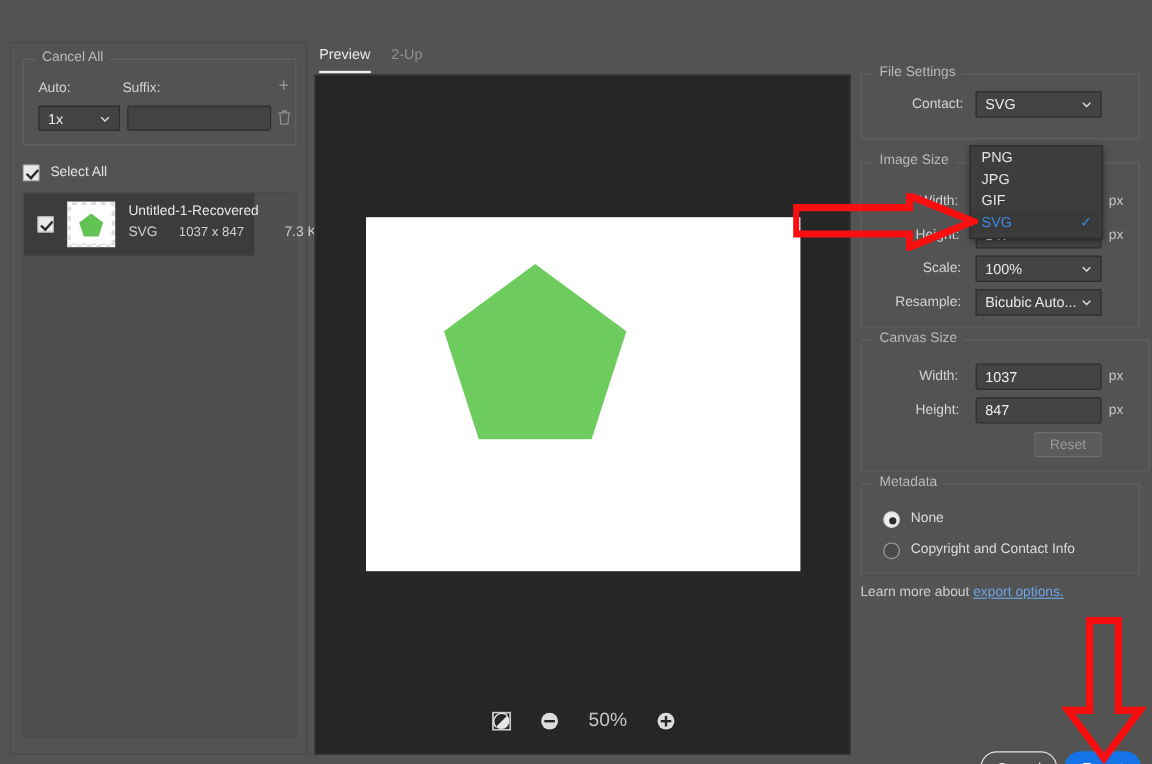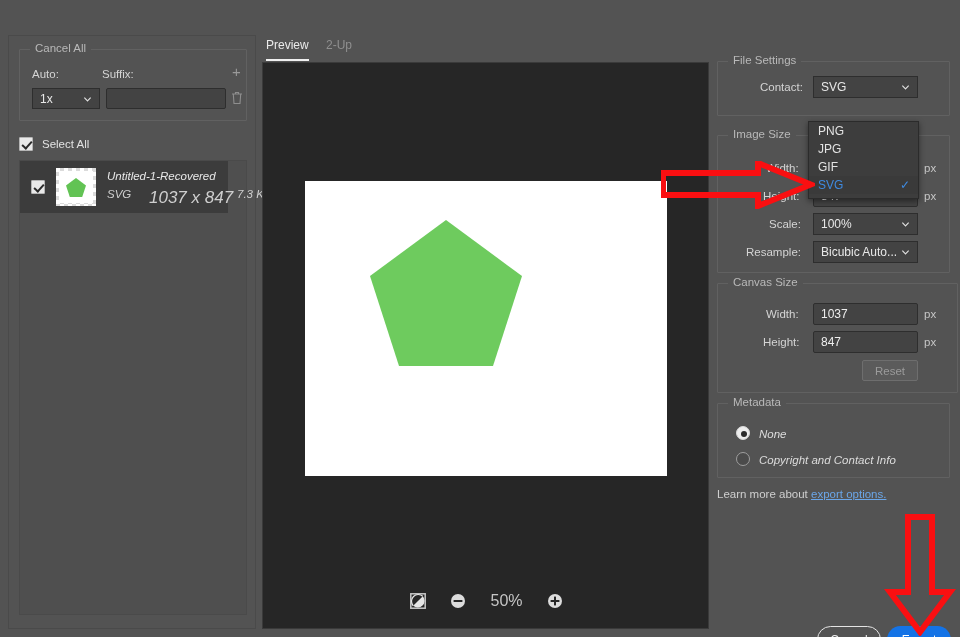--- a/index.html
+++ b/index.html
@@ -139,25 +139,24 @@
 
   
   .file-list {
     position: absolute; left: 10px; top: 124px;
     width: 228px; height: 455px;
     background: #4f4f4f;
     border: 1px solid #4a4a4a;
   }
   .file-row {
     position: absolute; left: 0; top: 0;
-    width: 208px; height: 52px;
+    width: 192px; height: 52px;
     background: #3c3c3c;
     display: flex; align-items: center;
     cursor: pointer;
-    font-style: italic;
   }
   .file-row .cb { margin-left: 11px; }
   .thumb {
     width: 40px; height: 38px;
     margin-left: 11px;
     background: #ffffff;
     position: relative;
     flex: 0 0 auto;
     overflow: hidden;
   }
@@ -177,21 +176,21 @@
   .thumb svg { position: absolute; left: 9px; top: 9px; }
   .file-meta {
     margin-left: 11px;
     position: relative; width: 140px; height: 40px;
   }
   .file-name {
     position: absolute; left: 0; top: 3px;
     font-size: 11.5px; color: #e8e8e8; white-space: nowrap;
   }
   .file-fmt { position: absolute; left: 0; top: 21px; font-size: 11.5px; color: #cfcfcf; }
-  .file-dim { position: absolute; left: 42px; top: 21px; font-size: 17px; color: #cfcfcf; white-space: nowrap; text-align: right; }
+  .file-dim { position: absolute; left: 42px; top: 21px; font-size: 11px; color: #cfcfcf; white-space: nowrap; text-align: right; }
   .file-size { position: absolute; left: 130px; top: 21px; font-size: 11.5px; color: #cfcfcf; white-space: nowrap; }
 
   
   .center-col {
     position: absolute; left: 262px; top: 8px;
     width: 447px; height: 594px;
   }
   .tabs {
     position: absolute; left: 0; top: 0;
     width: 447px; height: 28px;
@@ -240,23 +239,22 @@
     background: #5b5b5b;
     border: 1px solid #6e6e6e;
     border-radius: 2px;
     color: #9b9b9b; font-size: 11.5px;
     display: flex; align-items: center; justify-content: center;
     cursor: pointer;
   }
 
   .radio-row {
     position: absolute;
-    display: flex; align-items: flex-end;
-    cursor: pointer;
-    font-style: italic;
+    display: flex; align-items: flex-start;
+    cursor: pointer;
   }
   .radio {
     width: 14px; height: 14px;
     border-radius: 50%;
     border: 1px solid #9e9e9e;
     background: #4b4b4b;
     position: relative; flex: 0 0 auto;
   }
   .radio.sel { background: #ededed; border-color: #d8d8d8; }
   .radio.sel::after {

